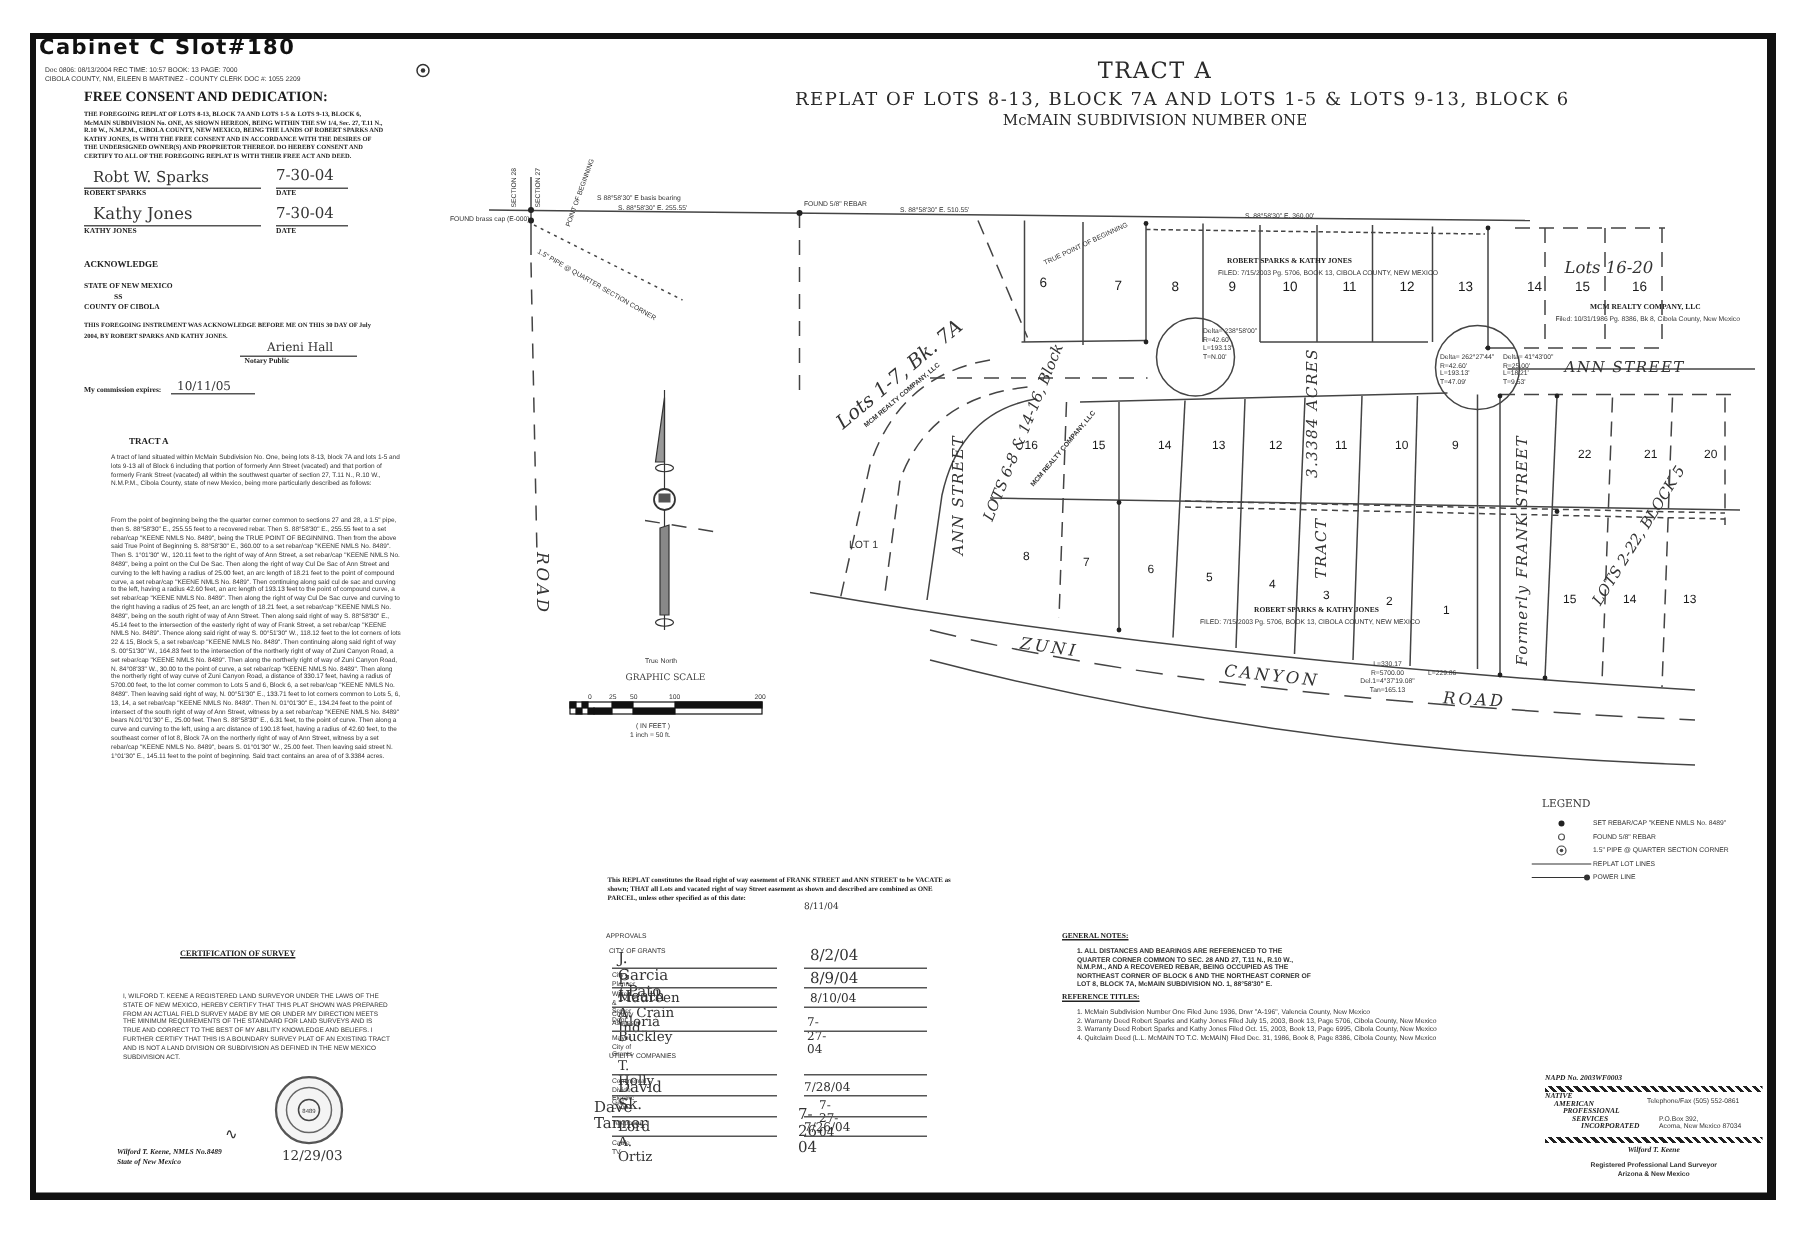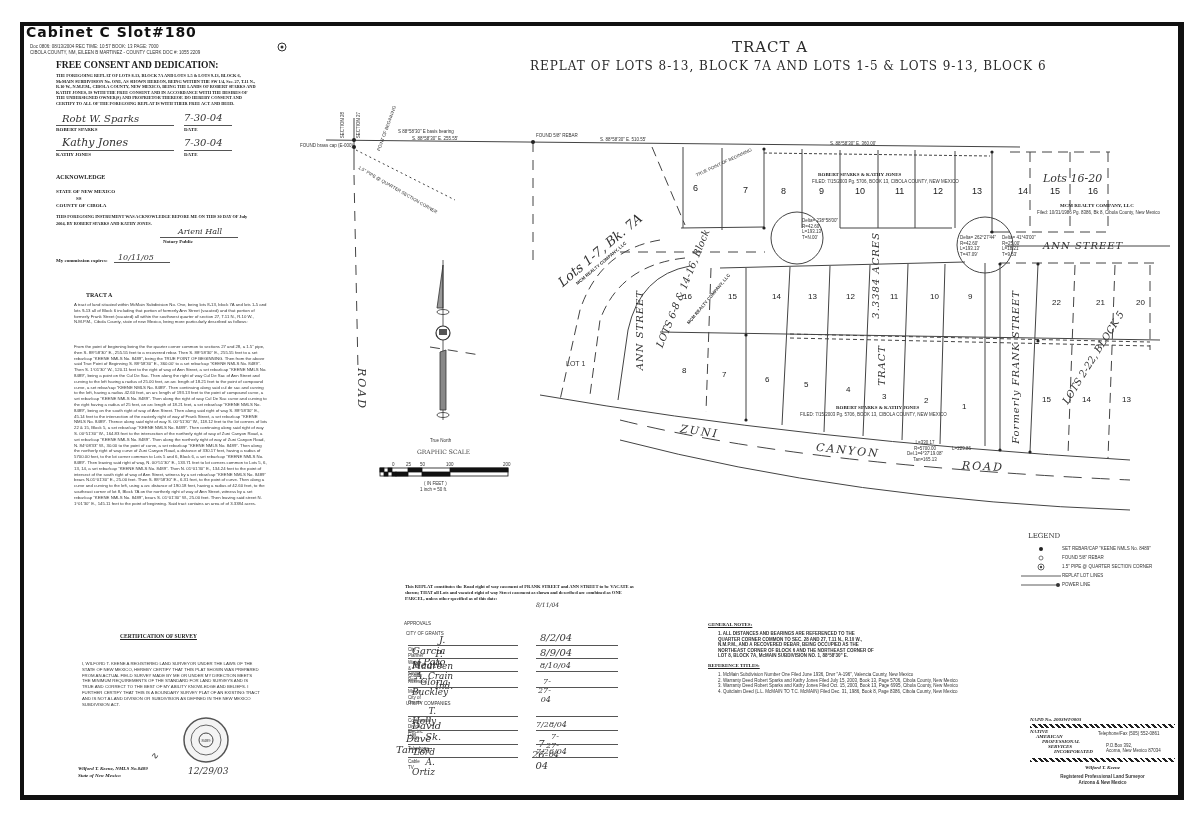--- a/index.html
+++ b/index.html
@@ -4,21 +4,21 @@
 <style>
   html,body{margin:0;padding:0;background:#ffffff;}
   body{width:1200px;height:833px;position:relative;overflow:hidden;font-family:"Liberation Serif",serif;color:#1a1a1a;}
   .sheet{position:absolute;left:20px;top:22px;width:1164px;height:778px;border:4px solid #111;border-right-width:6px;border-bottom-width:5px;box-sizing:border-box;background:#fff;}
   .hand{position:absolute;font-family:"DejaVu Sans",sans-serif;font-weight:bold;letter-spacing:1px;}
   .tiny{font-family:"Liberation Sans",sans-serif;font-size:4.5px;line-height:5.6px;color:#333;}
   .tinyb{font-family:"Liberation Serif",serif;font-size:5px;line-height:6px;color:#222;font-weight:bold;}
   .abs{position:absolute;}
   .hdr{font-family:"Liberation Serif",serif;font-weight:bold;}
   .sigline{position:absolute;border-bottom:1px solid #555;}
-  .script{font-family:"DejaVu Serif",serif;font-style:italic;color:#333;text-align:right;}
+  .script{font-family:"DejaVu Serif",serif;color:#333;}
   .title-block{position:absolute;left:560px;top:38px;width:420px;text-align:center;font-family:"DejaVu Serif",serif;color:#2a2a2a;}
   .t1{font-size:15px;letter-spacing:1px;}
   .t2{font-size:12px;letter-spacing:1px;margin-top:3px;white-space:nowrap;margin-left:-30px;}
   .t3{font-size:10px;margin-top:2px;}
   .t4{font-size:9px;margin-top:2px;}
   .t5{font-size:9px;margin-top:2px;}
   svg text{font-family:"Liberation Sans",sans-serif;}
   .legend{position:absolute;left:1020px;top:532px;width:160px;}
   .legend-row{display:flex;align-items:center;height:9px;font-family:"Liberation Sans",sans-serif;font-size:4.5px;color:#333;}
   .legend-sym{width:42px;display:flex;justify-content:center;align-items:center;}
@@ -84,20 +84,21 @@
 </div>
 
 <div class="script abs" style="left:150px;top:750px;font-size:10px;">∿</div>
 <div class="script abs" style="left:188px;top:766px;font-size:9px;">12/29/03</div>
 <div class="tinyb abs" style="left:78px;top:766px;font-style:italic;">Wilford T. Keene,  NMLS No.8489</div>
 <div class="tinyb abs" style="left:78px;top:773px;font-style:italic;">State of New Mexico</div>
 
 <div class="title-block">
   <div class="t1">TRACT A</div>
   <div class="t2">REPLAT OF LOTS 8-13, BLOCK 7A AND LOTS 1-5 &amp; LOTS 9-13, BLOCK 6</div>
+  <div class="t3">McMAIN SUBDIVISION NUMBER ONE</div>
 </div>
 
 <svg class="abs" style="left:0;top:0;" width="1200" height="833" viewBox="0 0 1200 833">
   <g stroke="#444" fill="none" stroke-width="1">
 
     <line x1="326" y1="140" x2="1020" y2="147"></line>
 
     <line x1="354" y1="118" x2="354" y2="170"></line>
     <line x1="354" y1="175" x2="358" y2="370" stroke-dasharray="10,8"></line>
 

